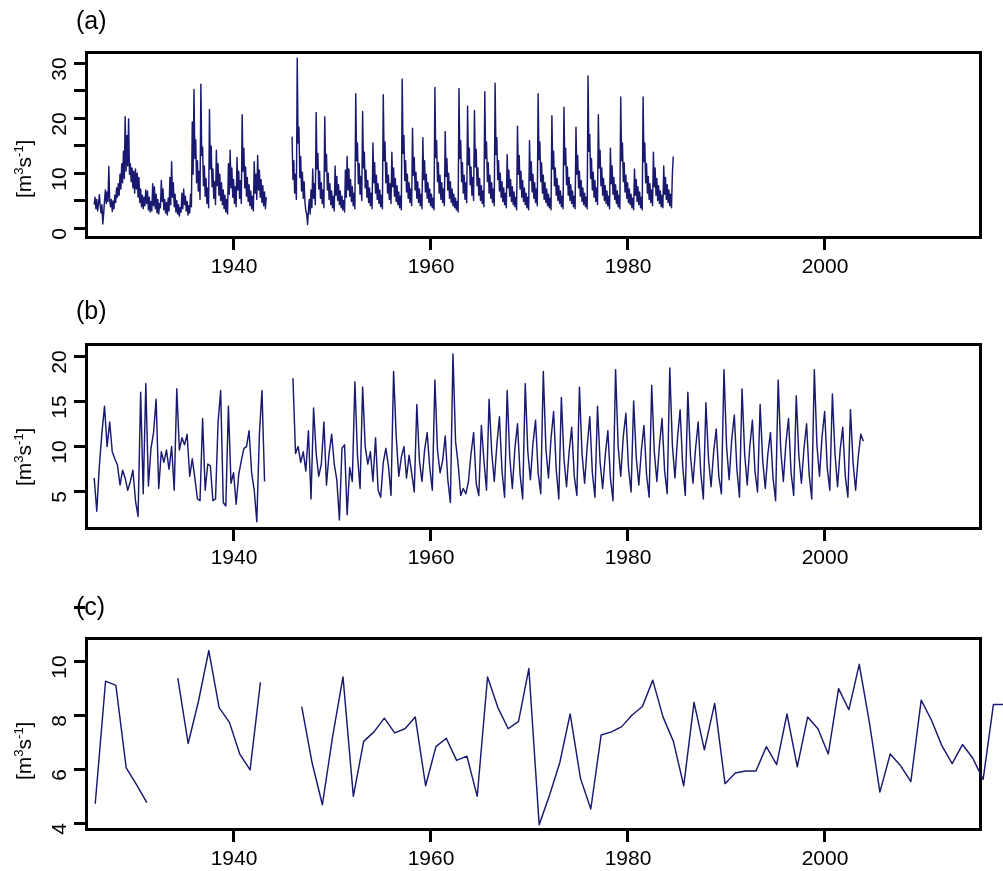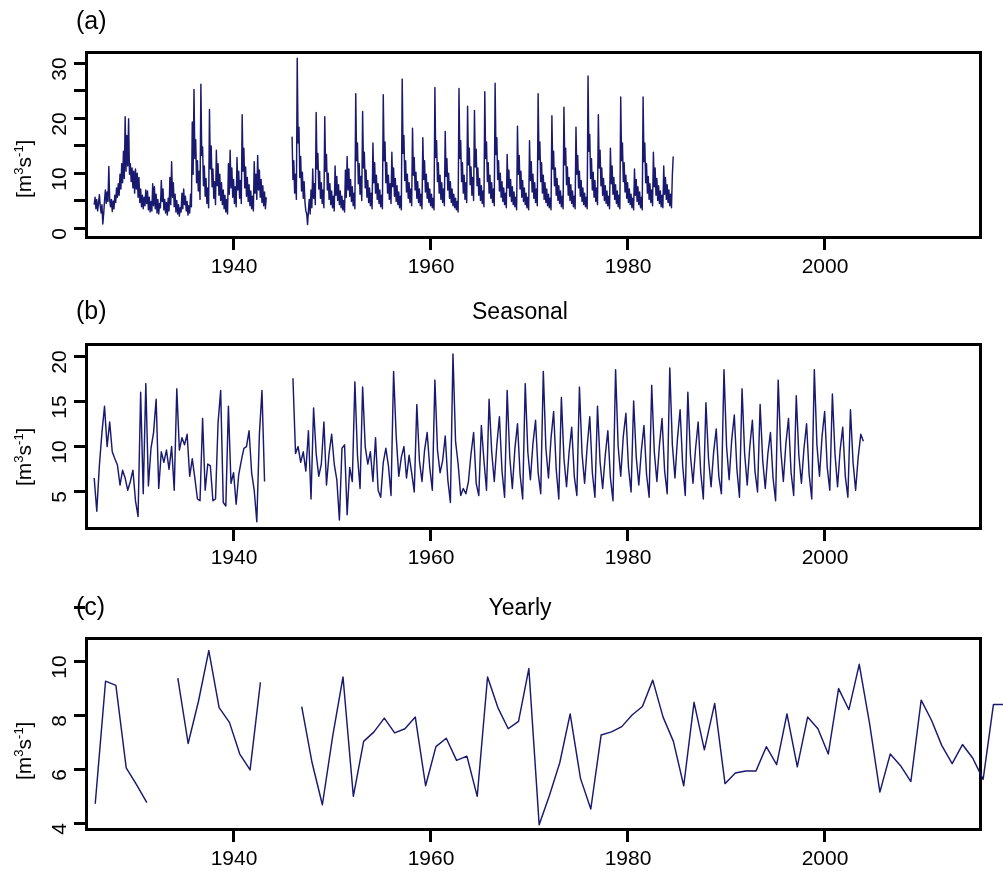--- a/index.html
+++ b/index.html
@@ -55,21 +55,20 @@
   <div class="tickmark" style="left:823px;top:239px;width:3px;height:11px;"></div>
 
   <div class="xtick-label" style="left:184px;top:254px;width:100px;">1940</div>
   <div class="xtick-label" style="left:381px;top:254px;width:100px;">1960</div>
   <div class="xtick-label" style="left:578px;top:254px;width:100px;">1980</div>
   <div class="xtick-label" style="left:775px;top:254px;width:100px;">2000</div>
 </div>
 
 <div class="panel" style="top:290px;height:290px;">
   <div class="panel-letter" style="left:76px;top:6px;">(b)</div>
-  <div class="panel-title" style="left:370px;top:8px;width:300px;">Seasonal</div>
 
   <div class="ylab" style="left:12px;top:196px;">
     <span>[m</span><sup>3</sup><span>s</span><sup>-1</sup><span>]</span>
   </div>
 
   <div class="ytick-label" style="left:42px;top:195px;width:34px;">5</div>
   <div class="ytick-label" style="left:42px;top:150px;width:34px;">10</div>
   <div class="ytick-label" style="left:42px;top:105px;width:34px;">15</div>
   <div class="ytick-label" style="left:42px;top:60px;width:34px;">20</div>
 
@@ -91,21 +90,20 @@
   <div class="tickmark" style="left:823px;top:240px;width:3px;height:11px;"></div>
 
   <div class="xtick-label" style="left:184px;top:255px;width:100px;">1940</div>
   <div class="xtick-label" style="left:381px;top:255px;width:100px;">1960</div>
   <div class="xtick-label" style="left:578px;top:255px;width:100px;">1980</div>
   <div class="xtick-label" style="left:775px;top:255px;width:100px;">2000</div>
 </div>
 
 <div class="panel" style="top:580px;height:291px;">
   <div class="panel-letter" style="left:76px;top:12px;">(c)</div>
-  <div class="panel-title" style="left:370px;top:14px;width:300px;">Yearly</div>
 
   <div class="ylab" style="left:12px;top:200px;">
     <span>[m</span><sup>3</sup><span>s</span><sup>-1</sup><span>]</span>
   </div>
 
   <div class="ytick-label" style="left:42px;top:237px;width:34px;">4</div>
   <div class="ytick-label" style="left:42px;top:183px;width:34px;">6</div>
   <div class="ytick-label" style="left:42px;top:129px;width:34px;">8</div>
   <div class="ytick-label" style="left:42px;top:75px;width:34px;">10</div>
 

